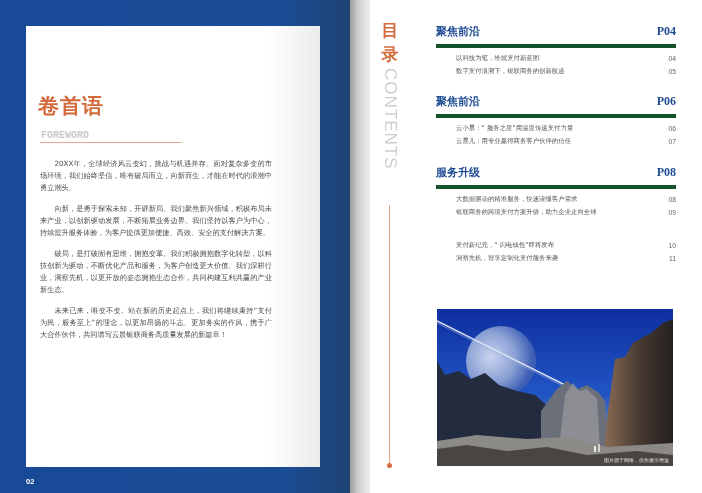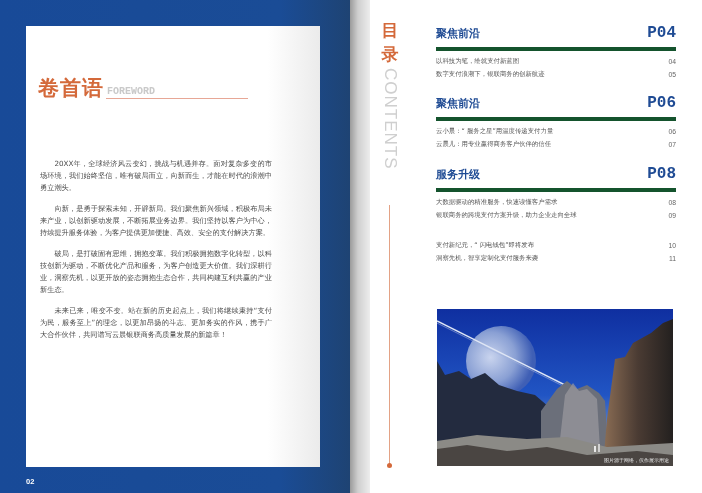--- a/index.html
+++ b/index.html
@@ -9,21 +9,21 @@
   
   .left-page {
     position: absolute; left: 0; top: 0; width: 350px; height: 493px;
     background: linear-gradient(90deg, #184a98 0%, #1a4c96 80%, #1e4373 100%);
   }
   .inner-sheet {
     position: absolute; left: 26px; top: 26px; width: 294px; height: 441px;
     background: linear-gradient(90deg, #ffffff 0%, #ffffff 82%, #ebebeb 100%);
   }
   .foreword-title {
-    position: absolute; left: 38px; top: 75px; display: flex; align-items: center;
+    position: absolute; left: 38px; top: 93px; display: flex; align-items: flex-start; flex-direction: column;
   }
   .foreword-cn {
     font-size: 21px; font-weight: bold; color: #d4693a; letter-spacing: 1px; line-height: 26px;
   }
   .foreword-en-wrap { position: relative; margin-left: 2px; width: 142px; height: 26px; }
   .foreword-en {
     position: absolute; left: 1px; bottom: 4px;
     font-family: Liberation Mono, monospace; font-weight: bold; font-size: 10px; color: #c9c9c9;
   }
   .foreword-line {
@@ -66,22 +66,22 @@
     position: absolute; left: 17px; top: 463px; width: 5px; height: 5px; border-radius: 50%; background: #d4693a;
   }
 
   .toc { position: absolute; left: 66px; top: 0; width: 240px; }
   .toc-section { position: absolute; left: 0; width: 240px; }
   .toc-head {
     display: flex; justify-content: space-between; align-items: baseline;
     padding-bottom: 5px; border-bottom: 4px solid #14532d;
   }
   .toc-head-title { font-size: 11px; font-weight: bold; color: #1f4b94; }
-  .toc-head-page { font-family: Liberation Mono, monospace; font-size: 16px; font-weight: bold; color: #1f4b94; padding-left: 40px; }
-  .toc-items { margin-top: 4px; }
+  .toc-head-page { font-family: Liberation Serif, serif; font-size: 12px; font-weight: bold; color: #1f4b94; padding-left: 40px; }
+  .toc-items { margin-top: 4px; margin-left: 20px; }
   .toc-item {
     display: flex; justify-content: space-between; align-items: center;
     height: 13px; font-size: 6.4px; color: #555555;
   }
   .toc-item-page { font-family: "Liberation Sans", sans-serif; font-size: 6.8px; color: #666666; }
 
   
   .photo {
     position: absolute; left: 67px; top: 309px; width: 236px; height: 157px; overflow: hidden;
     background: linear-gradient(180deg, #1136a8 0%, #1d4fbf 45%, #4d6fb0 70%, #2b2f3b 100%);

